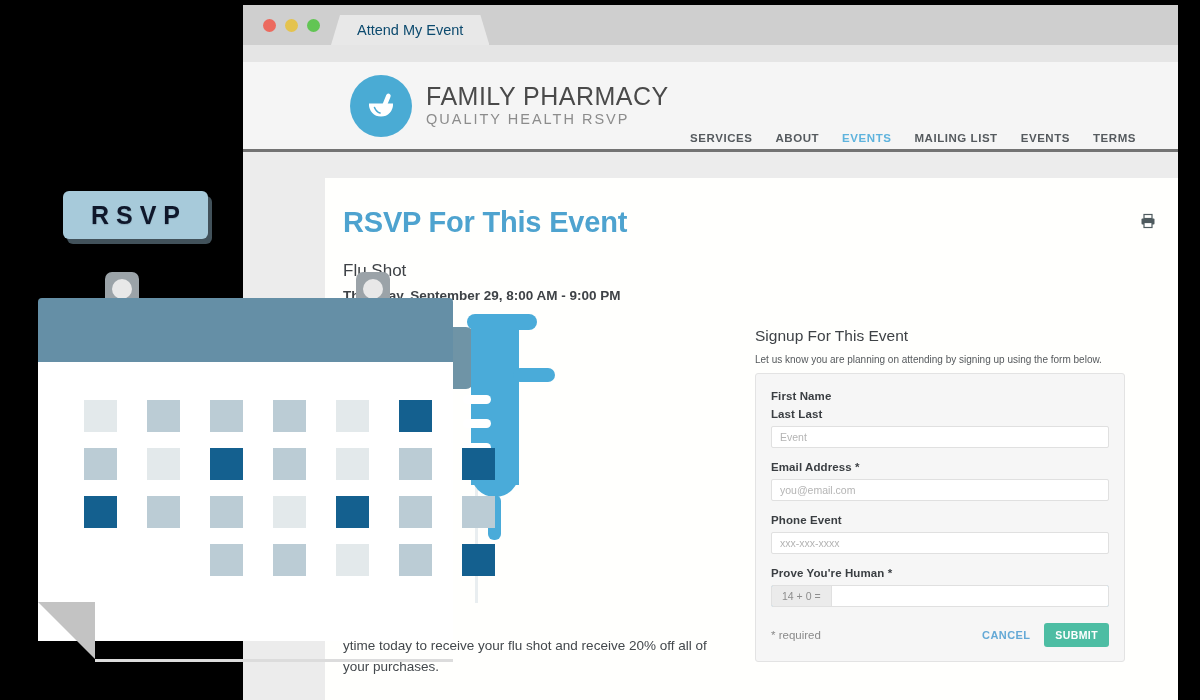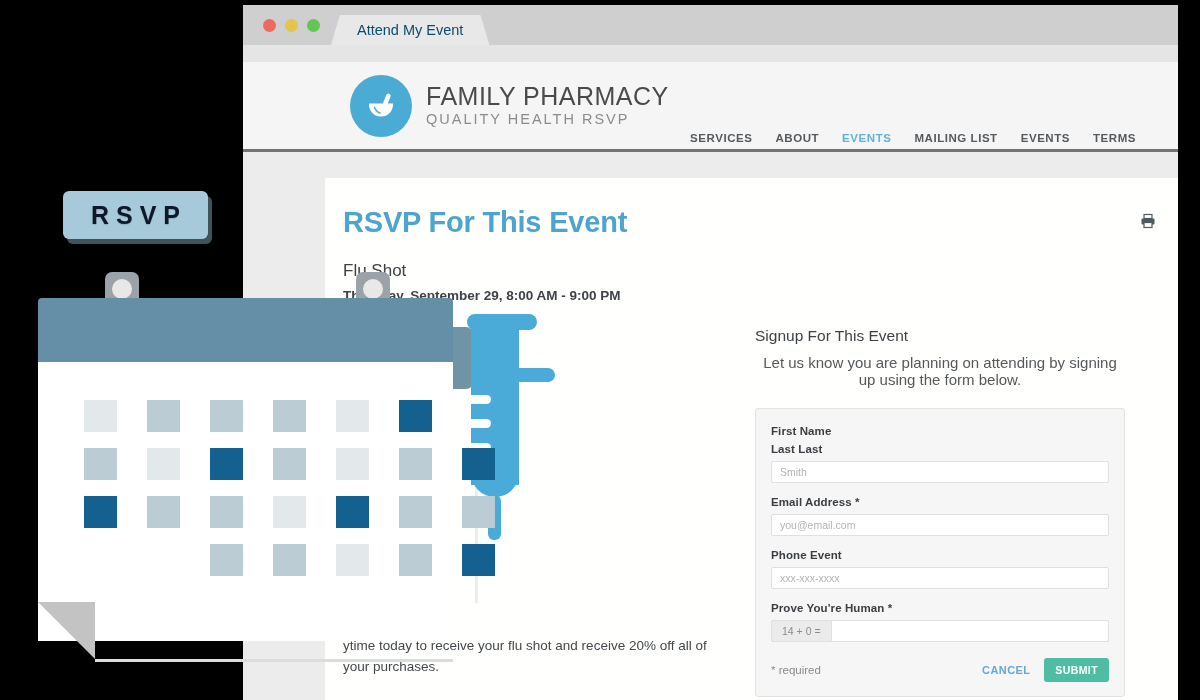--- a/index.html
+++ b/index.html
@@ -109,21 +109,21 @@
   .promo-line {
     font-size: 13.5px; color: #43484c; margin-top: 26px; line-height: 1.55;
     width: 372px;
   }
 
   
   .syringe { position: absolute; left: 98px; top: 10px; }
 
   
   .signup-title { font-size: 15.5px; color: #3e4246; margin-bottom: 9px; }
-  .signup-sub { font-size: 15px; color: #55595c; margin-bottom: 20px; text-align: center; }
+  .signup-sub { font-size: 10px; color: #55595c; margin-bottom: 8px; }
   .form-panel {
     background: #f6f6f6; border: 1px solid #e3e3e3;
     border-radius: 3px; padding: 16px 15px 14px 15px;
   }
   .field-label {
     font-size: 11.5px; font-weight: bold; color: #3a3e42;
     margin-bottom: 6px; letter-spacing: .1px;
   }
   .field-input {
     width: 100%; height: 22px;
@@ -299,21 +299,21 @@
 
             <div class="col-right">
               <div class="signup-title">Signup For This Event</div>
               <div class="signup-sub">Let us know you are planning on attending by signing up using the form below.</div>
 
               <div class="form-panel">
 
                 <div class="field-label">First Name</div>
 
                 <div class="field-label">Last Last</div>
-                <div class="field-input">Smith</div>
+                <div class="field-input">Event</div>
 
                 <div class="field-label">Email Address *</div>
                 <div class="field-input">you@email.com</div>
 
                 <div class="field-label">Phone Event</div>
                 <div class="field-input">xxx-xxx-xxxx</div>
 
                 <div class="field-label">Prove You're Human *</div>
                 <div class="captcha-row">
                   <div class="captcha-q">14 + 0 =</div>

